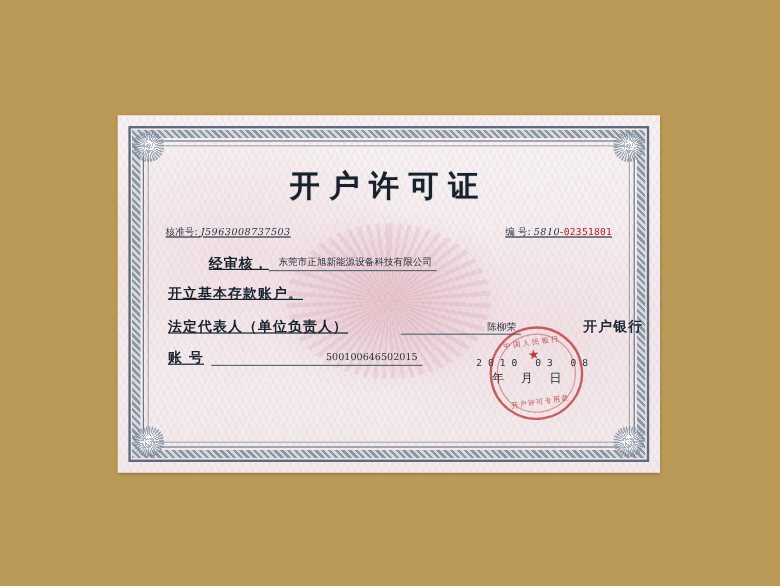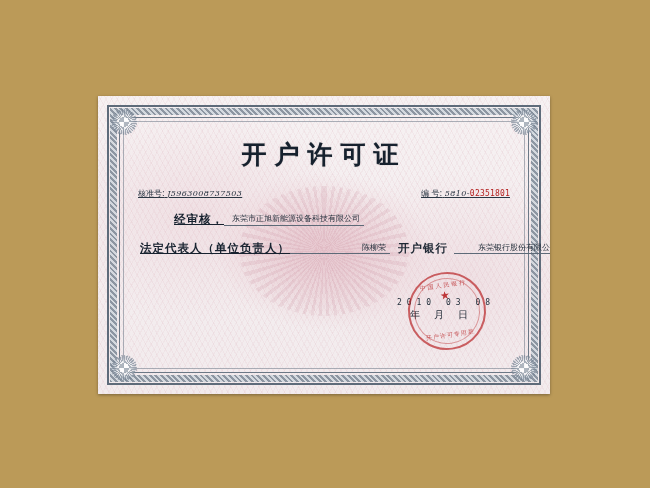--- a/index.html
+++ b/index.html
@@ -150,21 +150,21 @@
 
   .body-line {
     display: flex;
     align-items: flex-end;
     padding: 0 12px;
     font-size: 11.5px;
     line-height: 1.1;
   }
   .l1 { margin-top: 14px; }
   .l2 { margin-top: 12px; }
-  .l3 { margin-top: 16px; }
+  .l3 { margin-top: 16px; gap: 44px; }
   .l4 { margin-top: 13px; }
 
   .lbl {
     white-space: nowrap;
     font-weight: bold;
     color: #17222f;
     letter-spacing: 1px;
     text-decoration: underline;
   }
   .lbl.indent { margin-left: 34px; }
@@ -292,28 +292,35 @@
           <span>编  号:</span>
           <span class="meta-value">5810-</span><span class="meta-value red">02351801</span>
         </div>
       </div>
 
       <div class="body-line l1">
         <span class="lbl indent">经审核，</span>
         <span class="fill w-company">东莞市正旭新能源设备科技有限公司</span>
       </div>
 
+      <div class="body-line l2">
+        <span class="lbl">开立基本存款账户。</span>
+      </div>
 
       <div class="body-line l3">
         <span class="lbl">法定代表人（单位负责人）</span>
         <span class="fill w-rep">陈柳荣</span>
         <span class="tail">开户银行</span>
         <span class="fill w-bank" style="margin-left:6px;">东莞银行股份有限公司长安支行</span>
       </div>
 
+      <div class="body-line l4">
+        <span class="lbl">账    号</span>
+        <span class="fill w-account" style="margin-left:6px;">500100646502015</span>
+      </div>
 
       <div class="date-stamp">
         <div class="nums">
           <span>2010</span>
           <span>03</span>
           <span>08</span>
         </div>
         <div class="cjk">年月日</div>
       </div>
 

